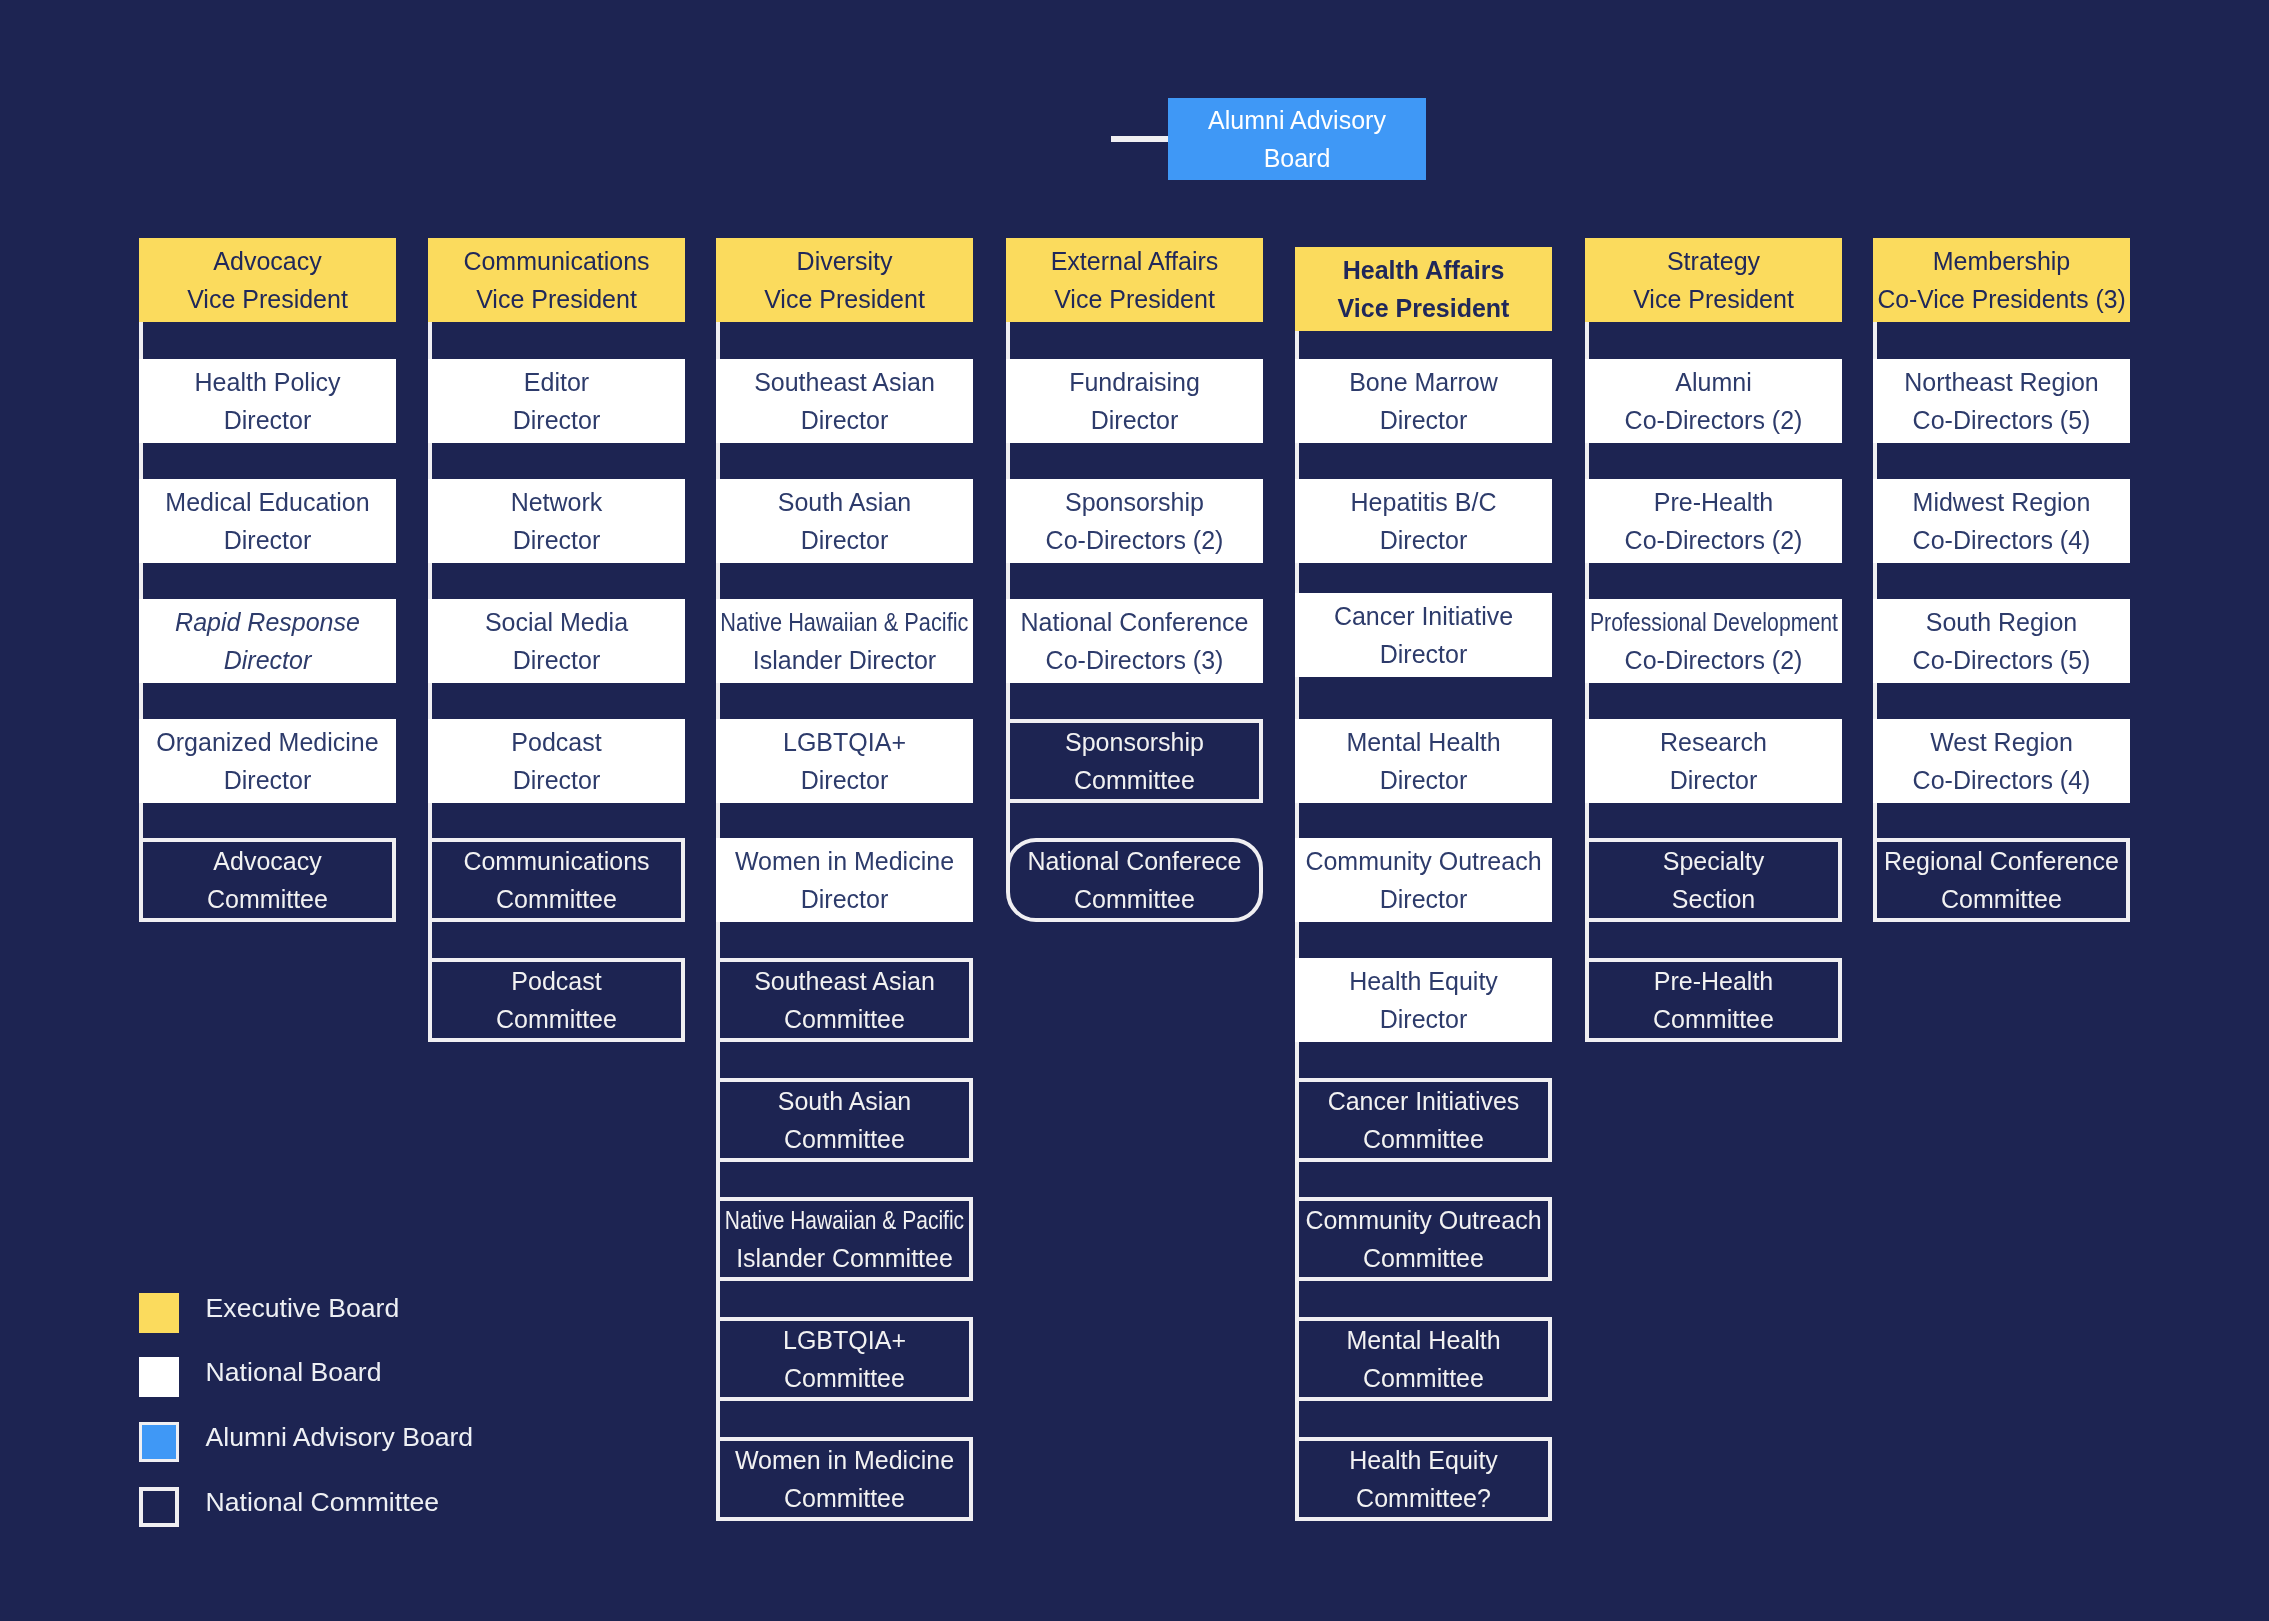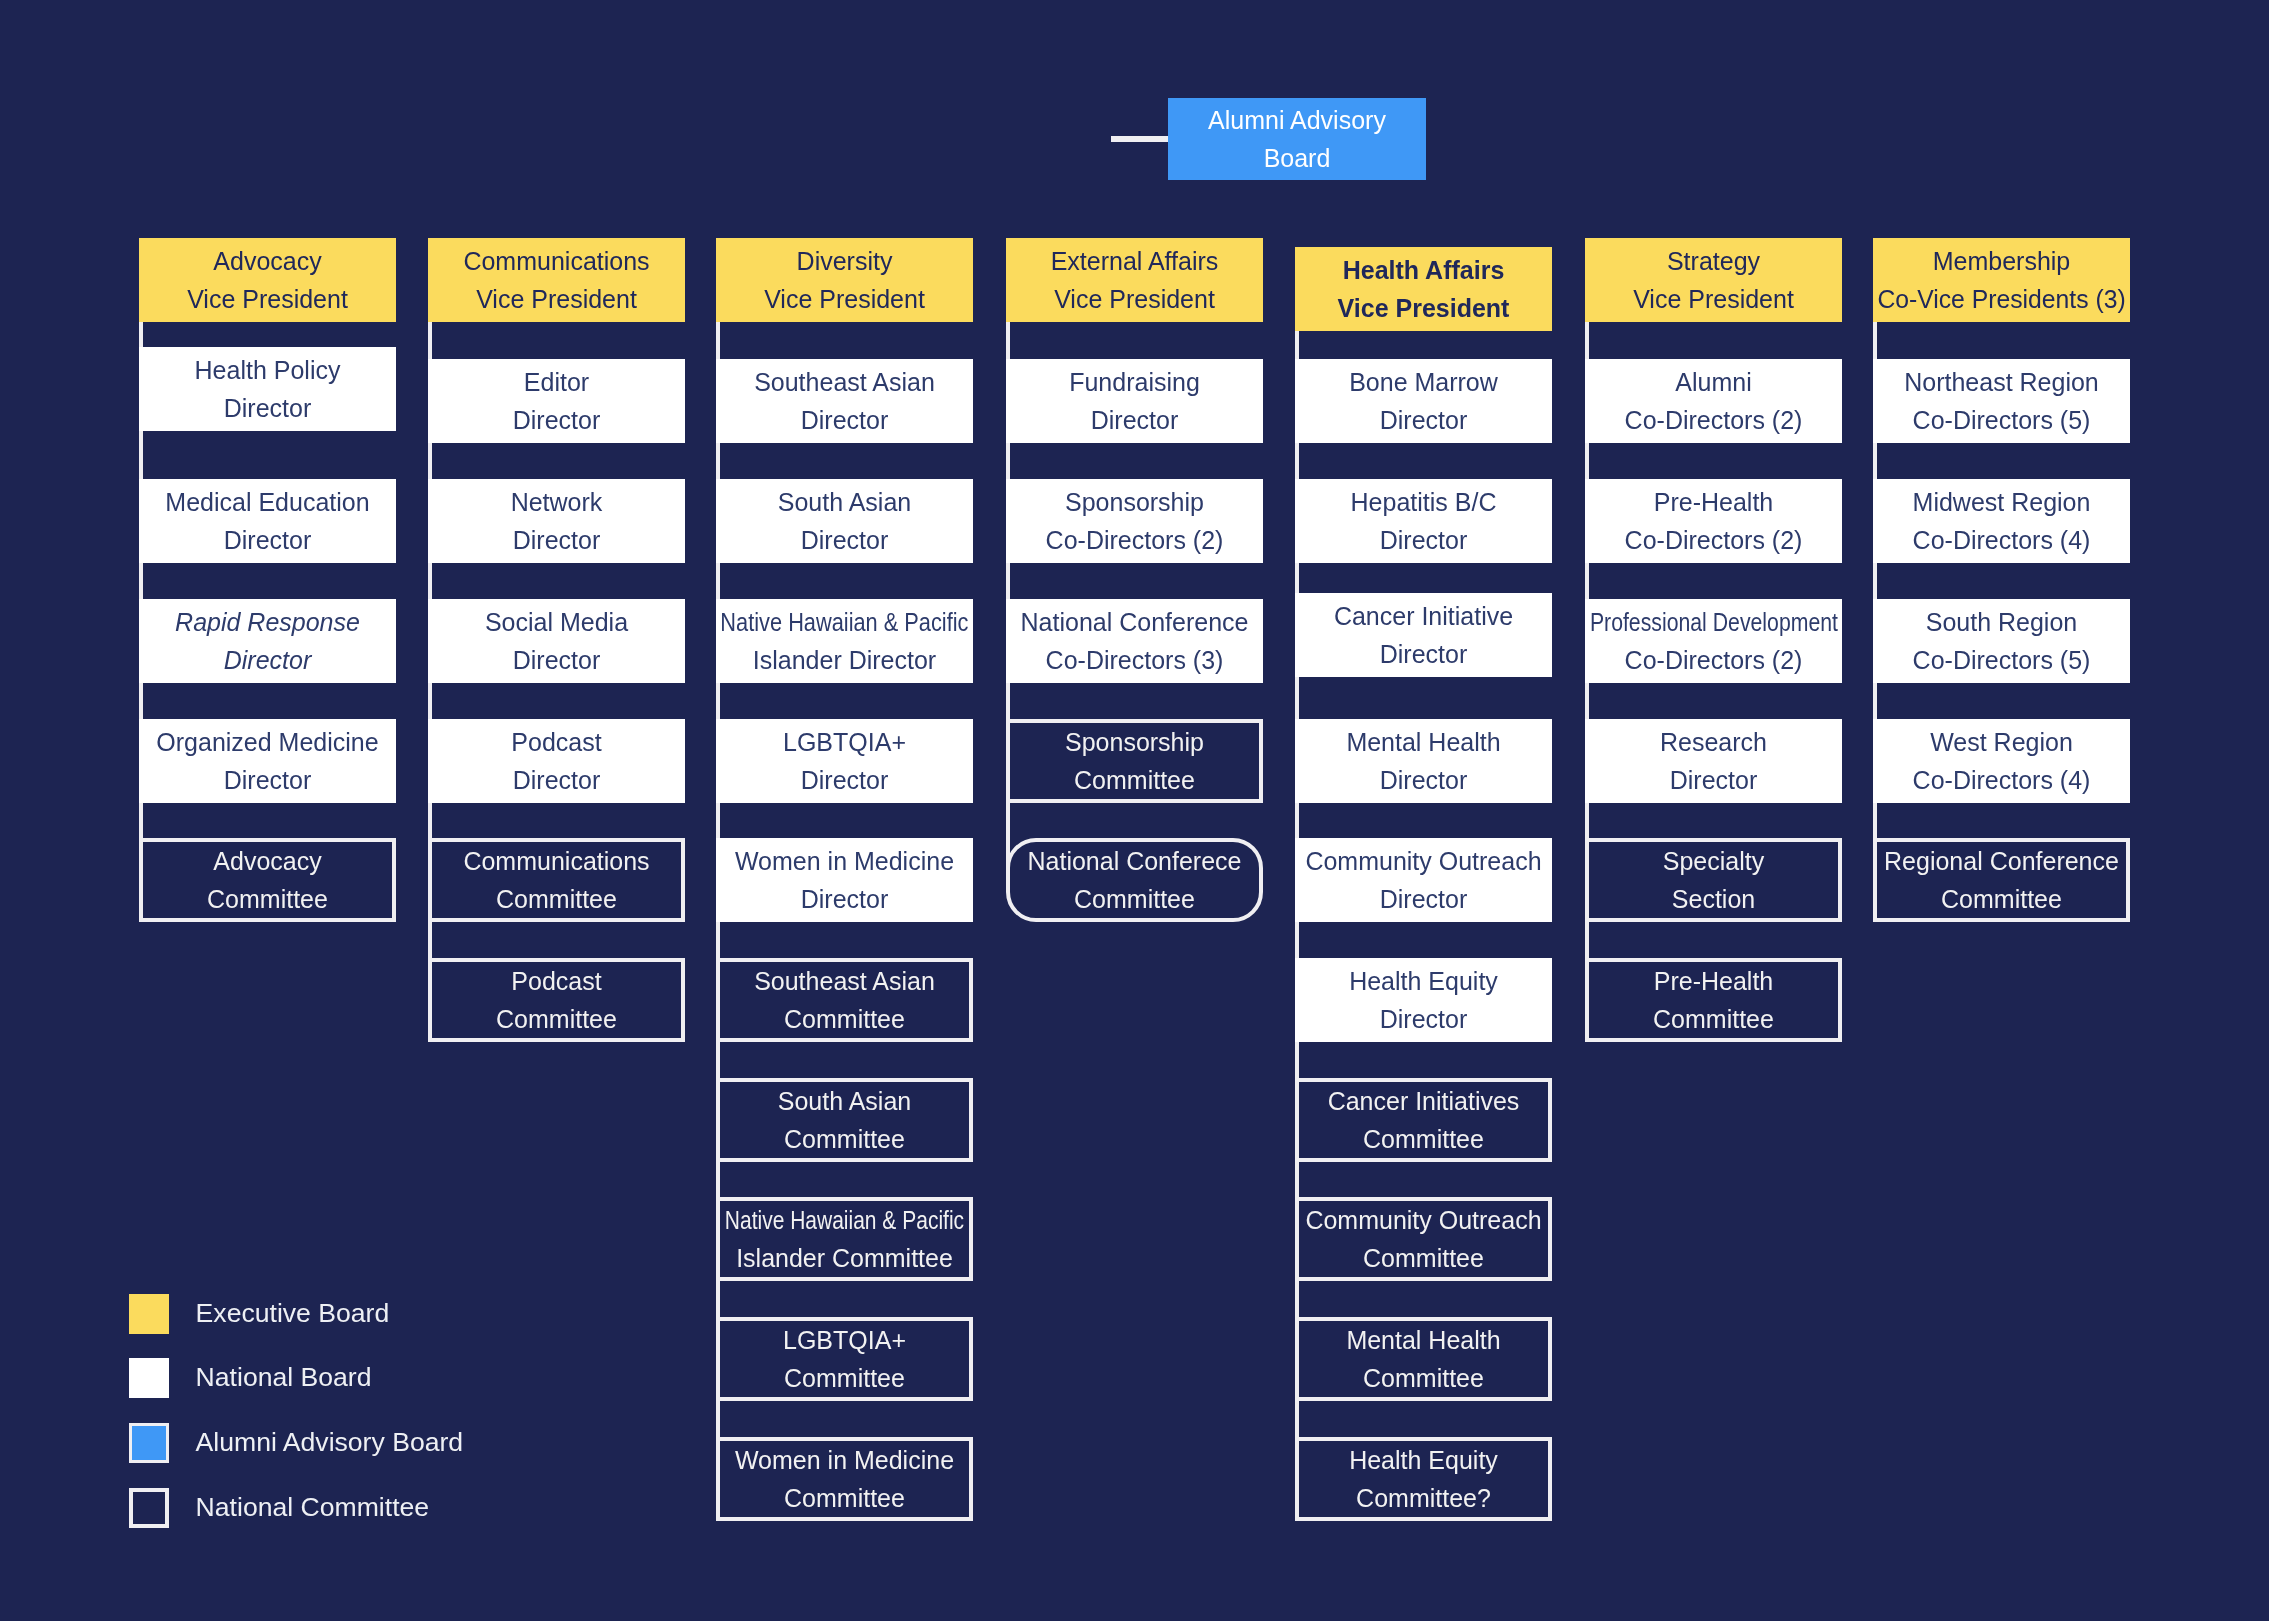--- a/index.html
+++ b/index.html
@@ -60,24 +60,23 @@
   }
   .v-line {
     position: absolute;
     left: 0; top: 84px;
     width: 4.4px;
     background: #f0eff2;
   }
 
   .legend-item {
     position: absolute;
-    left: 129px;
+    left: 139px;
     height: 41px;
     display: flex;
-    align-items: center;
   }
   .swatch {
     width: 40px;
     height: 40px;
     box-sizing: border-box;
     margin-right: 26.6px;
     flex: 0 0 auto;
   }
   .swatch.executive      { background: #fbdb5d; }
   .swatch.national_board { background: #ffffff; }
@@ -102,21 +101,21 @@
     <span class="box-line">Board</span>
   </div>
 
   <div id="columns">
       <div class="column" style="left: 139px; top: 238px;">
         <div class="v-line" style="height: 559px;"></div>
         <div class="box executive" style="top: 0px;">
           <span class="box-line">Advocacy</span>
           <span class="box-line">Vice President</span>
         </div>
-        <div class="box director" style="top: 109px;">
+        <div class="box director" style="top: 121px;">
           <span class="box-line">Health Policy</span>
           <span class="box-line">Director</span>
         </div>
         <div class="box director" style="top: 241px;">
           <span class="box-line">Medical Education</span>
           <span class="box-line">Director</span>
         </div>
         <div class="box director" style="top: 361px; font-style: italic;">
           <span class="box-line">Rapid Response</span>
           <span class="box-line">Director</span>

